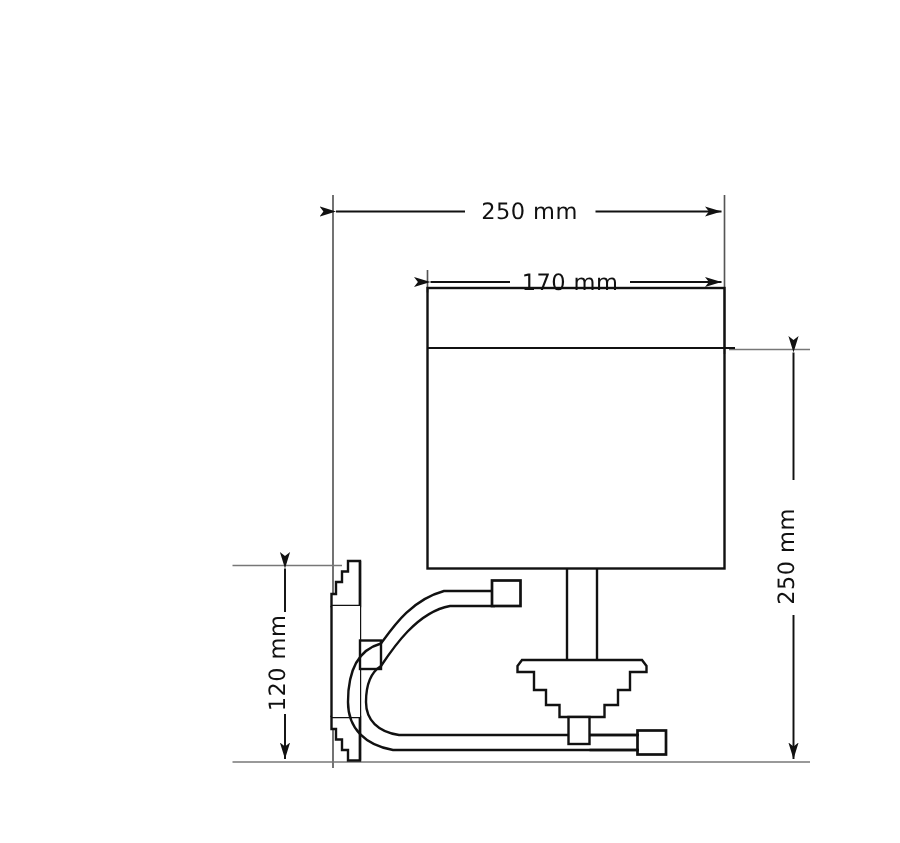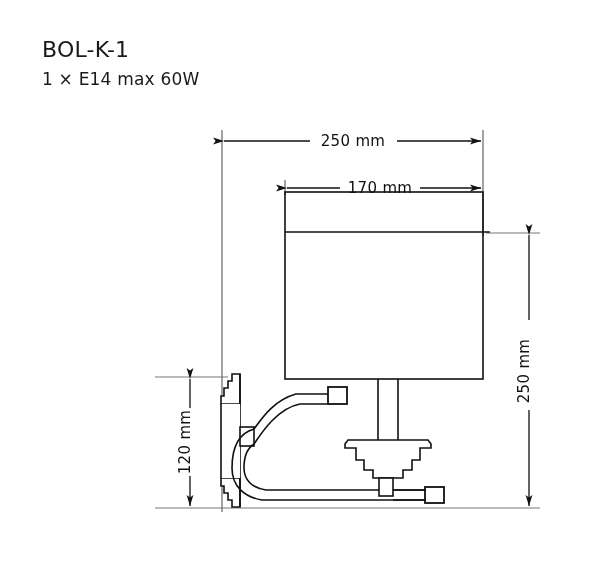--- a/index.html
+++ b/index.html
@@ -55,24 +55,20 @@
     font-size: 15px;
     fill: #111111;
     letter-spacing: 0.3px;
   }
 </style>
 </head>
 <body>
 
 <div id="drawing-root">
 
-  <div class="title-block">
-    <div class="product-code">BOL-K-1</div>
-    <div class="product-spec">1 × E14 max 60W</div>
-  </div>
 
   <svg class="technical-drawing" viewBox="0 0 600 562">
     <defs>
       <marker id="arrL" markerWidth="12" markerHeight="8" refX="11" refY="4" orient="auto" markerUnits="userSpaceOnUse">
         <path d="M11,4 L0,0.6 L2.6,4 L0,7.4 Z" fill="#111111"></path>
       </marker>
       <marker id="arrR" markerWidth="12" markerHeight="8" refX="11" refY="4" orient="auto" markerUnits="userSpaceOnUse">
         <path d="M11,4 L0,0.6 L2.6,4 L0,7.4 Z" fill="#111111"></path>
       </marker>
     </defs>

